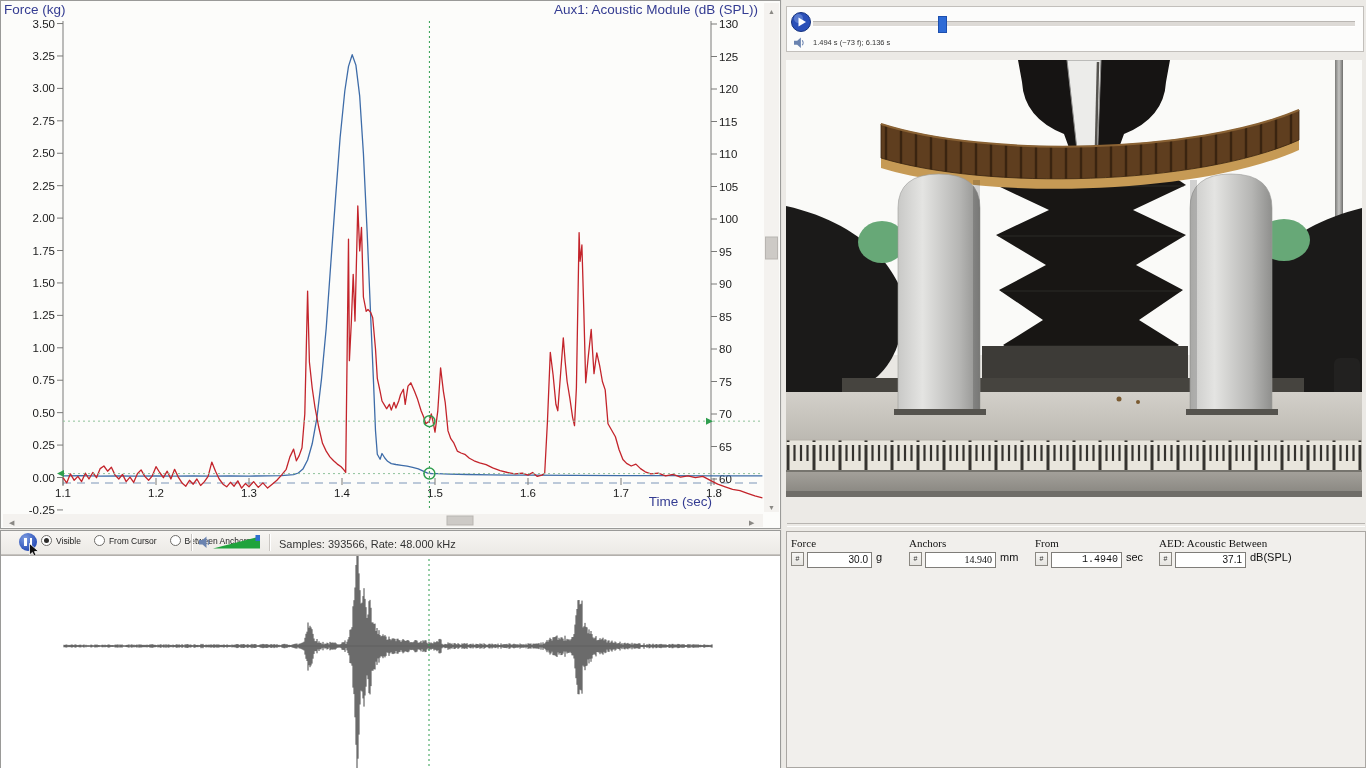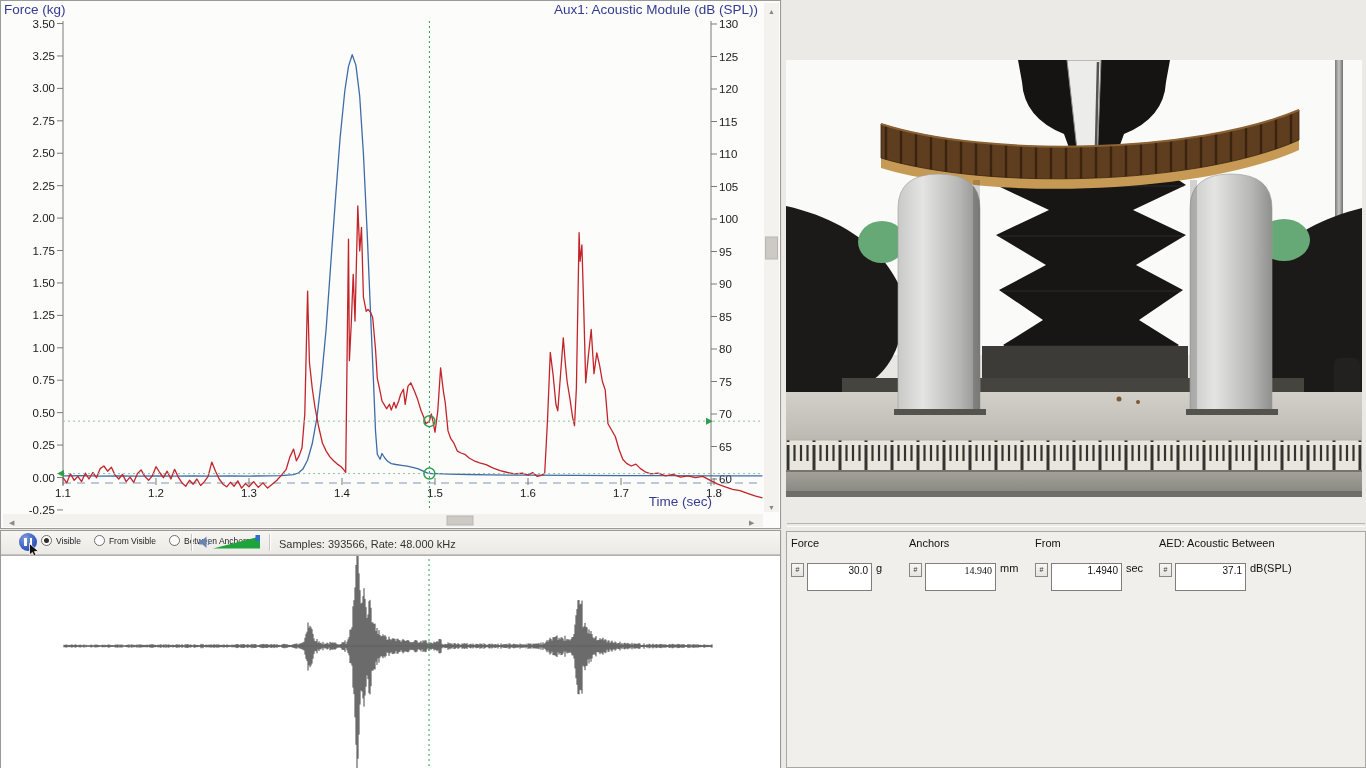--- a/index.html
+++ b/index.html
@@ -47,26 +47,26 @@
     border:1px solid #1d4fae;}
   #speaker-vid{position:absolute;left:7px;top:30px;cursor:pointer;}
   #video-status{position:absolute;left:26px;top:31px;font-size:7.5px;color:#333;}
   #video-frame{position:absolute;left:4px;top:60px;width:576px;height:437px;overflow:hidden;
     background:#fafaf8;}
   #readout-panel{position:absolute;left:4px;top:531px;width:580px;height:237px;
     background:#f1efec;border:1px solid #aaa7a3;}
   #readout-panel::before{content:"";position:absolute;left:0;top:-9px;width:100%;height:2px;
     border-top:1px solid #b8b5b1;border-bottom:1px solid #fdfdfc;}
   .fgroup{position:absolute;top:5px;}
-  .fgroup .flabel{font-size:11px;color:#111;margin-bottom:14px;}
+  .fgroup .flabel{font-size:11px;color:#111;margin-bottom:3px;font-family:Liberation Serif, serif;}
   .frow{display:flex;align-items:flex-start;gap:3px;}
   .hashbtn{width:13px;height:14px;font-size:7px;line-height:12px;text-align:center;color:#333;
     border:1px solid #8a8781;background:linear-gradient(#f8f7f5,#e6e4e0);padding:0;cursor:pointer;}
   .vbox{height:13px;border:1px solid #7f7d79;background:#fff;font-size:10px;color:#111;
-    text-align:right;padding:1px 3px 12px 0;cursor:text;}
+    text-align:right;padding:1px 3px 0 0;cursor:text;}
   .funit{font-size:11px;color:#111;margin-left:1px;position:relative;top:-1px;}
 </style>
 </head>
 <body>
 
 <div id="app">
 
   <section id="chart-panel">
     <svg id="chart-svg" viewBox="0 0 779 527">
         <line x1="62" y1="482" x2="760" y2="482" stroke="#a6b8ce" stroke-width="1.4" stroke-dasharray="8 6"></line>
@@ -184,21 +184,21 @@
       <svg id="mouse-cursor" viewBox="0 0 10 15">
         <path d="M0.5,0.5 L0.5,12 L3.4,9.4 L5.4,14.2 L7.5,13.2 L5.5,8.6 L9.4,8.2 Z" fill="#111" stroke="#fff" stroke-width="0.8"></path>
       </svg>
       <div id="radio-group">
           <span class="radio sel">
             <span class="dot"></span>
             <span>Visible</span>
           </span>
           <span class="radio">
             <span class="dot"></span>
-            <span>From Visible</span>
+            <span>From Cursor</span>
           </span>
           <span class="radio">
             <span class="dot"></span>
             <span>Between Anchors</span>
           </span>
         </div>
       <div class="tb-sep" style="left:190px"></div>
       <svg id="speaker-au" width="12" height="13" viewBox="0 0 12 13">
         <polygon points="0,4 3.5,4 7.5,0.5 7.5,12 3.5,8.5 0,8.5" fill="#6a83b0"></polygon>
         <path d="M9,3.5 Q11,6.2 9,9" fill="none" stroke="#6a83b0" stroke-width="1.1"></path>
@@ -216,20 +216,38 @@
       <svg id="wave-svg" viewBox="0 0 779 213" width="779" height="213">
           <path d="M63,88.8L63,91.3M64,89.0L64,91.1M65,88.5L65,91.6M66,88.7L66,91.4M67,89.3L67,90.8M68,88.9L68,91.2M69,89.2L69,90.9M70,88.7L70,91.3M71,88.5L71,91.6M72,88.9L72,91.1M73,89.2L73,90.9M74,88.4L74,91.6M75,88.6L75,91.5M76,89.1L76,90.9M77,89.2L77,90.8M78,88.9L78,91.2M79,88.7L79,91.4M80,88.8L80,91.3M81,89.5L81,90.6M82,88.9L82,91.1M83,88.5L83,91.6M84,89.4L84,90.6M85,88.8L85,91.3M86,89.4L86,90.6M87,89.2L87,90.9M88,89.4L88,90.6M89,89.3L89,90.8M90,88.6L90,91.5M91,88.9L91,91.2M92,89.4L92,90.6M93,89.3L93,90.8M94,88.5L94,91.6M95,88.9L95,91.1M96,88.5L96,91.5M97,89.1L97,90.9M98,89.0L98,91.1M99,89.4L99,90.6M100,89.4L100,90.6M101,88.8L101,91.2M102,88.8L102,91.3M103,89.2L103,90.8M104,88.7L104,91.3M105,89.2L105,90.8M106,89.1L106,90.9M107,88.6L107,91.5M108,88.5L108,91.6M109,88.9L109,91.2M110,89.2L110,90.8M111,89.1L111,90.9M112,89.1L112,90.9M113,89.4L113,90.6M114,88.7L114,91.4M115,88.7L115,91.4M116,88.7L116,91.4M117,88.4L117,91.7M118,89.4L118,90.7M119,88.4L119,91.7M120,89.0L120,91.1M121,88.4L121,91.7M122,89.3L122,90.7M123,89.4L123,90.7M124,89.5L124,90.6M125,89.1L125,91.0M126,88.9L126,91.1M127,88.8L127,91.3M128,88.4L128,91.7M129,89.4L129,90.6M130,88.6L130,91.4M131,88.4L131,91.7M132,89.2L132,90.9M133,88.7L133,91.4M134,89.3L134,90.8M135,88.9L135,91.2M136,88.5L136,91.6M137,89.3L137,90.7M138,88.3L138,91.8M139,88.8L139,91.2M140,88.4L140,91.7M141,89.0L141,91.1M142,88.8L142,91.3M143,89.1L143,91.0M144,88.8L144,91.3M145,89.1L145,91.0M146,88.6L146,91.5M147,89.1L147,90.9M148,88.9L148,91.1M149,88.4L149,91.6M150,88.6L150,91.5M151,88.2L151,91.8M152,88.4L152,91.7M153,88.9L153,91.1M154,88.8L154,91.3M155,89.1L155,91.0M156,89.3L156,90.7M157,88.6L157,91.5M158,89.1L158,91.0M159,88.5L159,91.6M160,88.3L160,91.8M161,89.3L161,90.7M162,88.8L162,91.2M163,88.4L163,91.7M164,89.3L164,90.8M165,88.2L165,91.9M166,89.2L166,90.8M167,88.5L167,91.6M168,88.5L168,91.6M169,89.1L169,90.9M170,88.9L170,91.2M171,89.2L171,90.8M172,88.6L172,91.5M173,89.0L173,91.1M174,89.1L174,90.9M175,88.6L175,91.5M176,88.2L176,91.9M177,89.0L177,91.1M178,88.3L178,91.7M179,88.9L179,91.2M180,89.2L180,90.8M181,88.2L181,91.9M182,88.9L182,91.2M183,89.4L183,90.6M184,88.4L184,91.7M185,88.5L185,91.6M186,88.2L186,91.9M187,88.1L187,92.0M188,89.1L188,91.0M189,88.5L189,91.5M190,88.7L190,91.4M191,89.1L191,90.9M192,89.3L192,90.7M193,88.4L193,91.7M194,88.4L194,91.7M195,89.0L195,91.1M196,89.0L196,91.1M197,88.9L197,91.2M198,89.3L198,90.7M199,89.0L199,91.0M200,87.9L200,92.2M201,88.5L201,91.5M202,87.9L202,92.2M203,89.1L203,90.9M204,89.1L204,90.9M205,88.6L205,91.5M206,88.9L206,91.1M207,88.8L207,91.3M208,88.7L208,91.3M209,88.8L209,91.3M210,88.4L210,91.7M211,88.8L211,91.3M212,88.9L212,91.2M213,88.1L213,92.0M214,88.9L214,91.2M215,88.6L215,91.4M216,88.5L216,91.6M217,88.6L217,91.5M218,88.5L218,91.6M219,89.0L219,91.0M220,88.9L220,91.2M221,88.9L221,91.1M222,88.9L222,91.2M223,88.4L223,91.7M224,89.0L224,91.0M225,89.1L225,90.9M226,88.4L226,91.7M227,88.9L227,91.1M228,89.2L228,90.9M229,88.9L229,91.1M230,89.3L230,90.7M231,88.5L231,91.5M232,89.1L232,91.0M233,88.7L233,91.4M234,88.8L234,91.2M235,88.3L235,91.7M236,88.0L236,92.1M237,88.2L237,91.9M238,88.7L238,91.3M239,89.1L239,90.9M240,88.1L240,92.0M241,88.6L241,91.5M242,88.1L242,91.9M243,88.1L243,92.0M244,88.7L244,91.4M245,89.1L245,90.9M246,88.5L246,91.6M247,88.2L247,91.9M248,89.1L248,91.0M249,88.8L249,91.3M250,88.6L250,91.5M251,87.9L251,92.2M252,88.7L252,91.4M253,88.1L253,92.0M254,88.1L254,91.9M255,88.3L255,91.8M256,89.3L256,90.8M257,89.3L257,90.8M258,89.1L258,90.9M259,88.6L259,91.4M260,88.4L260,91.7M261,88.3L261,91.8M262,87.9L262,92.2M263,88.2L263,91.9M264,88.5L264,91.6M265,88.2L265,91.9M266,88.1L266,92.0M267,88.5L267,91.6M268,88.9L268,91.2M269,88.7L269,91.3M270,88.1L270,92.0M271,88.4L271,91.7M272,88.9L272,91.2M273,88.0L273,92.1M274,88.5L274,91.6M275,88.9L275,91.2M276,88.1L276,91.9M277,89.1L277,90.9M278,88.8L278,91.2M279,89.3L279,90.7M280,89.2L280,90.8M281,88.4L281,91.7M282,88.2L282,91.8M283,87.9L283,92.2M284,87.9L284,92.2M285,88.6L285,91.5M286,88.1L286,92.0M287,89.0L287,91.0M288,88.8L288,91.3M289,89.0L289,91.0M290,89.1L290,90.9M291,88.7L291,91.4M292,88.4L292,91.7M293,88.1L293,91.9M294,87.8L294,92.3M295,87.7L295,92.5M296,87.6L296,92.5M297,88.8L297,91.3M298,87.8L298,92.3M299,87.6L299,92.5M300,87.3L300,92.8M301,86.8L301,93.3M302,86.4L302,93.8M303,85.7L303,94.5M304,81.8L304,98.6M305,77.8L305,102.8M306,75.7L306,105.0M307,66.5L307,114.6M308,71.7L308,109.2M309,69.8L309,111.2M310,71.4L310,109.5M311,73.2L311,107.6M312,77.9L312,102.7M313,82.5L313,97.9M314,85.2L314,95.1M315,85.2L315,95.1M316,83.0L316,97.3M317,86.8L317,93.4M318,85.3L318,95.0M319,86.9L319,93.2M320,86.8L320,93.4M321,88.2L321,91.9M322,85.9L322,94.3M323,88.4L323,91.7M324,87.5L324,92.6M325,88.0L325,92.1M326,86.7L326,93.5M327,87.1L327,93.0M328,88.4L328,91.6M329,85.9L329,94.3M330,86.6L330,93.6M331,86.8L331,93.3M332,86.4L332,93.8M333,87.1L333,93.0M334,86.4L334,93.8M335,87.2L335,92.9M336,88.2L336,91.9M337,88.5L337,91.6M338,88.4L338,91.6M339,88.5L339,91.5M340,88.0L340,92.1M341,86.5L341,93.7M342,86.2L342,94.0M343,86.3L343,93.9M344,84.4L344,95.9M345,88.0L345,92.1M346,85.8L346,94.4M347,83.4L347,97.0M348,81.1L348,99.3M349,73.8L349,107.0M350,73.4L350,107.4M351,71.2L351,109.7M352,50.3L352,131.6M353,44.2L353,138.1M354,31.5L354,161.3M355,9.0L355,188.8M356,-17.2L356,220.8M357,-2.4L357,202.7M358,17.4L358,178.6M359,34.2L359,148.5M360,47.5L360,134.6M361,46.7L361,135.5M362,40.1L362,142.4M363,32.2L363,150.6M364,42.9L364,139.5M365,51.2L365,130.7M366,62.0L366,119.4M367,58.5L367,123.1M368,45.2L368,137.1M369,43.9L369,138.4M370,51.8L370,130.1M371,66.4L371,114.7M372,66.5L372,114.7M373,68.0L373,113.1M374,67.6L374,113.5M375,75.0L375,105.7M376,72.0L376,108.9M377,78.1L377,102.4M378,74.2L378,106.6M379,79.0L379,101.6M380,80.4L380,100.1M381,79.9L381,100.6M382,78.3L382,102.2M383,80.2L383,100.3M384,79.1L384,101.4M385,80.6L385,99.9M386,83.9L386,96.4M387,83.5L387,96.8M388,80.6L388,99.9M389,83.0L389,97.3M390,84.2L390,96.1M391,82.7L391,97.6M392,82.3L392,98.1M393,82.6L393,97.7M394,82.9L394,97.4M395,85.2L395,95.0M396,82.8L396,97.6M397,82.7L397,97.7M398,84.1L398,96.2M399,84.4L399,95.9M400,86.0L400,94.2M401,84.4L401,95.8M402,83.0L402,97.3M403,83.9L403,96.4M404,84.9L404,95.4M405,84.9L405,95.4M406,84.3L406,96.0M407,84.0L407,96.3M408,84.8L408,95.5M409,86.4L409,93.7M410,86.1L410,94.1M411,86.3L411,93.8M412,86.3L412,93.9M413,85.5L413,94.7M414,84.1L414,96.2M415,84.1L415,96.2M416,84.7L416,95.6M417,86.6L417,93.5M418,86.8L418,93.3M419,86.1L419,94.1M420,84.9L420,95.4M421,86.8L421,93.3M422,84.3L422,96.0M423,85.4L423,94.9M424,84.2L424,96.1M425,84.4L425,95.9M426,86.7L426,93.5M427,87.8L427,92.3M428,85.7L428,94.6M429,87.3L429,92.9M430,86.4L430,93.8M431,87.2L431,92.9M432,87.4L432,92.8M433,85.7L433,94.5M434,86.5L434,93.6M435,86.1L435,94.1M436,85.0L436,95.2M437,86.1L437,94.1M438,83.2L438,97.2M439,82.9L439,97.4M440,83.5L440,96.8M441,87.8L441,92.3M442,88.6L442,91.4M443,88.7L443,91.3M444,87.9L444,92.2M445,88.2L445,91.9M446,88.3L446,91.8M447,86.4L447,93.8M448,87.5L448,92.7M449,86.9L449,93.3M450,88.1L450,92.0M451,87.4L451,92.7M452,88.9L452,91.2M453,87.3L453,92.9M454,87.1L454,93.0M455,88.1L455,92.0M456,88.5L456,91.5M457,87.2L457,92.9M458,87.9L458,92.2M459,88.7L459,91.3M460,88.9L460,91.2M461,87.4L461,92.8M462,88.1L462,92.0M463,87.2L463,92.9M464,87.4L464,92.7M465,88.0L465,92.0M466,87.1L466,93.0M467,88.7L467,91.3M468,88.8L468,91.3M469,88.0L469,92.1M470,87.8L470,92.3M471,88.7L471,91.3M472,87.6L472,92.5M473,88.7L473,91.4M474,88.9L474,91.2M475,87.8L475,92.3M476,88.0L476,92.1M477,88.1L477,92.0M478,88.7L478,91.3M479,87.4L479,92.8M480,88.1L480,91.9M481,87.7L481,92.4M482,89.1L482,91.0M483,87.3L483,92.8M484,88.1L484,92.0M485,88.6L485,91.4M486,89.1L486,91.0M487,88.6L487,91.5M488,87.8L488,92.3M489,87.8L489,92.4M490,88.7L490,91.4M491,87.6L491,92.5M492,88.3L492,91.7M493,88.8L493,91.2M494,88.0L494,92.1M495,88.3L495,91.8M496,88.8L496,91.2M497,87.6L497,92.5M498,89.0L498,91.0M499,89.0L499,91.1M500,87.4L500,92.7M501,88.8L501,91.2M502,88.3L502,91.7M503,88.3L503,91.8M504,88.1L504,92.0M505,88.3L505,91.8M506,87.9L506,92.2M507,88.9L507,91.2M508,87.4L508,92.8M509,87.6L509,92.5M510,88.5L510,91.5M511,88.8L511,91.3M512,88.2L512,91.9M513,87.7L513,92.4M514,88.3L514,91.8M515,88.2L515,91.8M516,88.7L516,91.4M517,88.2L517,91.9M518,89.1L518,91.0M519,87.5L519,92.6M520,88.4L520,91.6M521,88.3L521,91.8M522,88.7L522,91.4M523,88.2L523,91.9M524,89.1L524,91.0M525,87.8L525,92.3M526,89.0L526,91.0M527,87.4L527,92.8M528,87.6L528,92.5M529,87.8L529,92.3M530,87.5L530,92.6M531,89.0L531,91.1M532,87.7L532,92.4M533,87.7L533,92.4M534,87.8L534,92.3M535,87.6L535,92.5M536,87.6L536,92.5M537,87.6L537,92.6M538,87.1L538,93.1M539,88.6L539,91.4M540,86.5L540,93.7M541,88.6L541,91.5M542,86.3L542,93.9M543,87.9L543,92.2M544,87.2L544,93.0M545,85.8L545,94.4M546,84.1L546,96.2M547,85.7L547,94.5M548,83.8L548,96.5M549,81.8L549,98.6M550,83.0L550,97.4M551,84.6L551,95.7M552,81.3L552,99.1M553,81.2L553,99.2M554,81.0L554,99.4M555,80.3L555,100.2M556,79.5L556,101.0M557,83.9L557,96.4M558,81.8L558,98.6M559,83.3L559,97.0M560,81.4L560,99.1M561,81.4L561,99.0M562,82.7L562,97.6M563,84.8L563,95.5M564,79.7L564,100.8M565,84.6L565,95.6M566,82.9L566,97.5M567,83.6L567,96.7M568,83.3L568,97.0M569,84.4L569,95.9M570,83.2L570,97.1M571,81.1L571,99.3M572,81.0L572,99.4M573,78.1L573,102.5M574,68.6L574,112.4M575,59.3L575,122.2M576,53.0L576,128.8M577,44.2L577,138.1M578,44.0L578,138.3M579,48.4L579,133.7M580,47.8L580,134.3M581,44.6L581,137.7M582,71.4L582,109.6M583,70.3L583,110.7M584,66.9L584,114.2M585,70.9L585,110.1M586,71.4L586,109.6M587,77.3L587,103.4M588,73.4L588,107.4M589,77.8L589,102.8M590,75.0L590,105.8M591,78.1L591,102.5M592,81.4L592,99.0M593,82.5L593,97.9M594,81.6L594,98.8M595,80.1L595,100.4M596,84.3L596,96.0M597,84.1L597,96.2M598,83.8L598,96.5M599,82.2L599,98.2M600,83.7L600,96.6M601,82.8L601,97.6M602,81.7L602,98.7M603,84.4L603,95.9M604,83.2L604,97.2M605,83.7L605,96.6M606,86.5L606,93.6M607,84.6L607,95.7M608,84.4L608,95.9M609,87.0L609,93.2M610,85.7L610,94.5M611,84.6L611,95.6M612,86.5L612,93.7M613,87.0L613,93.2M614,85.5L614,94.7M615,86.4L615,93.7M616,87.6L616,92.5M617,87.2L617,92.9M618,87.1L618,93.1M619,85.7L619,94.5M620,88.2L620,91.9M621,87.1L621,93.1M622,88.6L622,91.5M623,87.1L623,93.1M624,86.7L624,93.4M625,87.7L625,92.4M626,87.4L626,92.7M627,86.9L627,93.3M628,88.0L628,92.1M629,87.6L629,92.5M630,88.6L630,91.4M631,86.8L631,93.3M632,88.6L632,91.5M633,87.5L633,92.6M634,87.5L634,92.6M635,87.8L635,92.3M636,87.9L636,92.2M637,87.7L637,92.4M638,87.2L638,92.9M639,87.5L639,92.6M640,89.1L640,91.0M641,89.0L641,91.1M642,88.9L642,91.1M643,87.3L643,92.8M644,89.1L644,90.9M645,89.1L645,91.0M646,88.1L646,91.9M647,89.0L647,91.0M648,87.8L648,92.3M649,88.0L649,92.1M650,89.2L650,90.9M651,88.5L651,91.6M652,87.7L652,92.4M653,88.6L653,91.5M654,88.9L654,91.2M655,88.0L655,92.2M656,88.1L656,92.0M657,89.2L657,90.9M658,88.2L658,91.9M659,88.3L659,91.8M660,87.9L660,92.2M661,88.3L661,91.7M662,88.6L662,91.4M663,88.4L663,91.7M664,88.6L664,91.4M665,88.4L665,91.7M666,89.0L666,91.1M667,89.1L667,90.9M668,88.2L668,91.9M669,88.2L669,91.9M670,88.9L670,91.2M671,87.9L671,92.2M672,87.9L672,92.2M673,88.7L673,91.4M674,88.4L674,91.6M675,88.8L675,91.2M676,88.4L676,91.7M677,87.9L677,92.2M678,88.1L678,92.0M679,88.4L679,91.7M680,88.9L680,91.2M681,88.1L681,92.0M682,88.6L682,91.4M683,88.1L683,92.0M684,89.0L684,91.0M685,89.2L685,90.9M686,88.9L686,91.1M687,88.0L687,92.1M688,88.7L688,91.4M689,88.1L689,92.0M690,89.4L690,90.7M691,88.5L691,91.5M692,88.6L692,91.5M693,88.1L693,92.0M694,89.1L694,91.0M695,88.2L695,91.9M696,89.1L696,90.9M697,88.2L697,91.9M698,89.0L698,91.0M699,88.8L699,91.3M700,88.9L700,91.1M701,89.2L701,90.9M702,89.1L702,91.0M703,88.3L703,91.8M704,88.7L704,91.4M705,89.1L705,91.0M706,88.8L706,91.2M707,89.0L707,91.0M708,88.9L708,91.1M709,89.3L709,90.8M710,88.8L710,91.3M711,88.4L711,91.7" stroke="#161616" stroke-width="0.8" fill="none"></path>
           <line x1="63" x2="711" y1="90" y2="90" stroke="#555" stroke-width="0.5"></line>
           <line x1="428" x2="428" y1="3" y2="210" stroke="#2f9e4e" stroke-width="1" stroke-dasharray="2 3"></line>
         </svg>
     </div>
   </section>
 
   <div id="right-col">
 
+    <div id="video-toolbar">
+      <button id="video-play">
+        <svg width="22" height="22" viewBox="0 0 22 22">
+          <circle cx="11" cy="11" r="9.5" fill="#2b50b8"></circle>
+          <circle cx="11" cy="11" r="9.5" fill="none" stroke="#16337e" stroke-width="1"></circle>
+          <circle cx="8.5" cy="7.5" r="4.5" fill="#7d9ce0" opacity="0.55"></circle>
+          <polygon points="8.5,6.5 16,11 8.5,15.5" fill="#fff"></polygon>
+        </svg>
+      </button>
+      <div id="seek-track">
+        <div id="seek-thumb" style="left: calc(23.7% - 3px);"></div>
+      </div>
+      <svg id="speaker-vid" width="11" height="12" viewBox="0 0 12 13">
+        <polygon points="0,4 3.5,4 7.5,0.5 7.5,12 3.5,8.5 0,8.5" fill="#6a83b0"></polygon>
+        <path d="M9,3.5 Q11,6.2 9,9" fill="none" stroke="#6a83b0" stroke-width="1.1"></path>
+      </svg>
+      <span id="video-status">1.494 s (~73 f); 6.136 s</span>
+    </div>
 
     <div id="video-frame">
       <svg width="576" height="437" viewBox="0 0 576 437">
         <defs>
           <linearGradient id="metalGrad" x1="0" y1="0" x2="1" y2="0">
             <stop offset="0" stop-color="#c9c9c7"></stop>
               <stop offset="0.3" stop-color="#e4e4e2"></stop>
             <stop offset="0.75" stop-color="#b6b6b4"></stop>
               <stop offset="1" stop-color="#8f8f8d"></stop>
           </linearGradient>
@@ -323,21 +341,21 @@
             <div class="frow">
               <button class="hashbtn">#</button>
               <div class="vbox" style="width: 66px; font-family: Liberation Serif, serif;">14.940</div>
               <span class="funit">mm</span>
             </div>
           </div>
           <div class="fgroup" style="left: 248px;">
             <div class="flabel">From</div>
             <div class="frow">
               <button class="hashbtn">#</button>
-              <div class="vbox" style="width: 66px;">1.4940</div>
+              <div class="vbox" style="width: 66px; font-family: Liberation Mono, monospace;">1.4940</div>
               <span class="funit">sec</span>
             </div>
           </div>
           <div class="fgroup" style="left: 372px;">
             <div class="flabel">AED: Acoustic Between</div>
             <div class="frow">
               <button class="hashbtn">#</button>
               <div class="vbox" style="width: 66px;">37.1</div>
               <span class="funit">dB(SPL)</span>
             </div>

